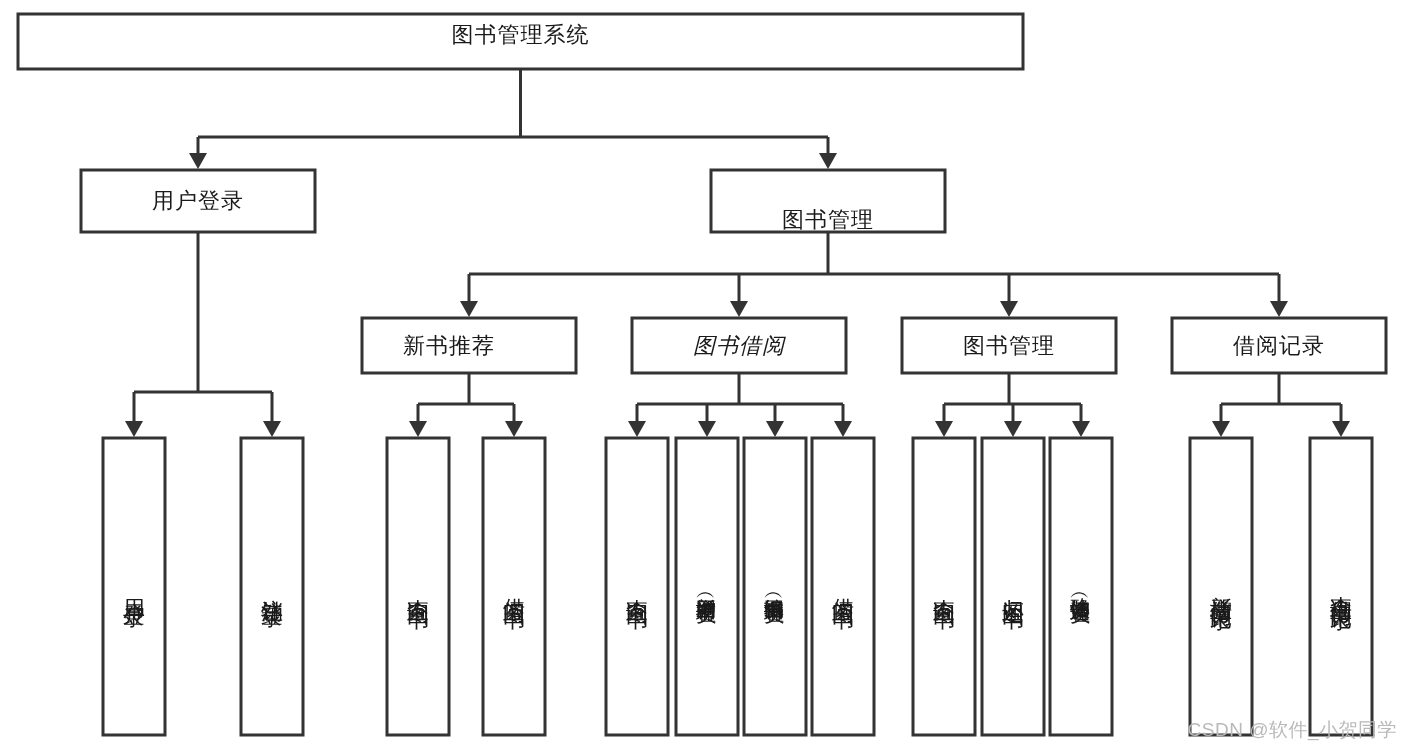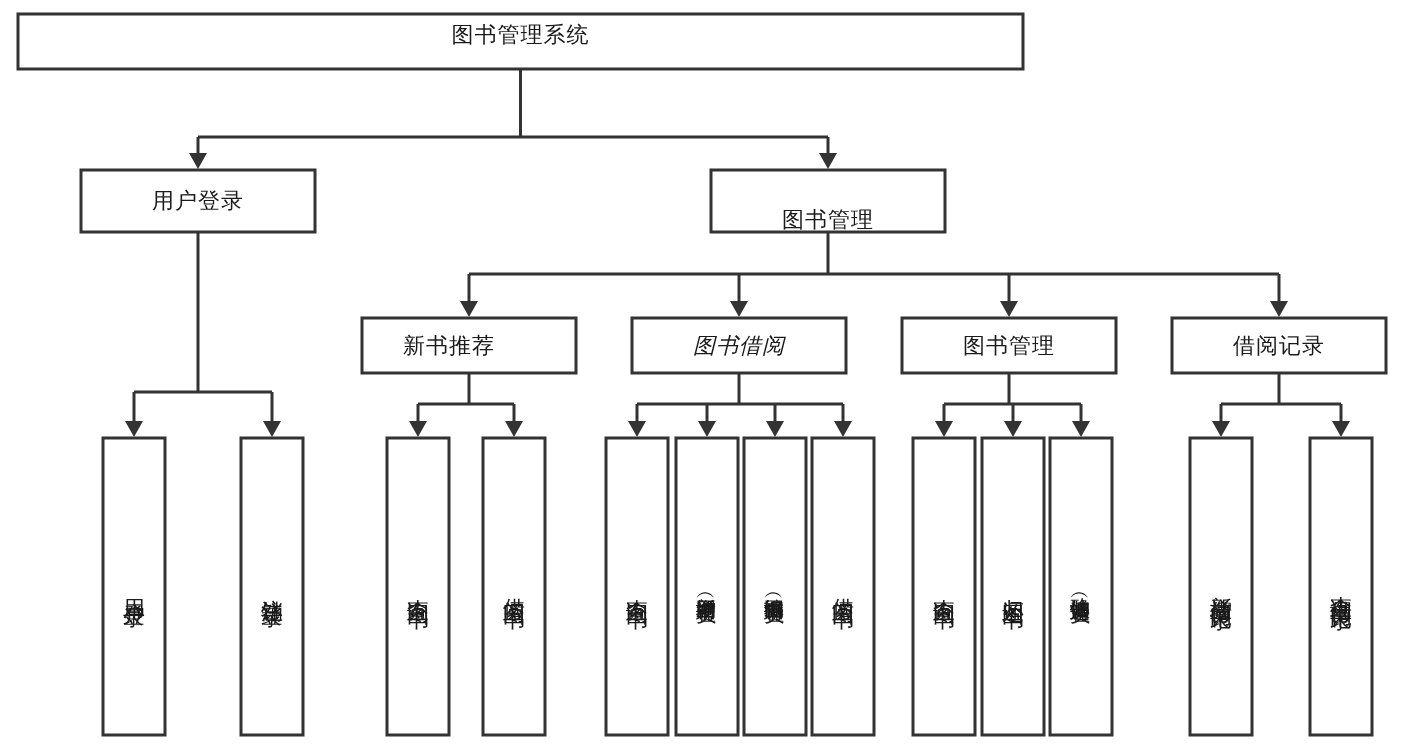--- a/index.html
+++ b/index.html
@@ -179,14 +179,15 @@
       <div class="node-label-v small" style="left: 676px; top: 438px; width: 62px; height: 297px;">新增图书（管理员）</div>
       <div class="node-label-v small" style="left: 744px; top: 438px; width: 62px; height: 297px;">编辑图书（管理员）</div>
       <div class="node-label-v" style="left: 812px; top: 438px; width: 62px; height: 297px;">借阅图书</div>
       <div class="node-label-v" style="left: 913px; top: 438px; width: 62px; height: 297px;">查询图书</div>
       <div class="node-label-v" style="left: 982px; top: 438px; width: 62px; height: 297px;">归还图书</div>
       <div class="node-label-v small" style="left: 1050px; top: 438px; width: 62px; height: 297px;">确认归还（管理员）</div>
       <div class="node-label-v" style="left: 1190px; top: 438px; width: 62px; height: 297px;">新增借阅记录</div>
       <div class="node-label-v" style="left: 1310px; top: 438px; width: 62px; height: 297px;">查询借阅记录</div>
     </div>
 
+  <div class="watermark">CSDN @软件_小贺同学</div>
 
 </div>
 
 </body></html>

